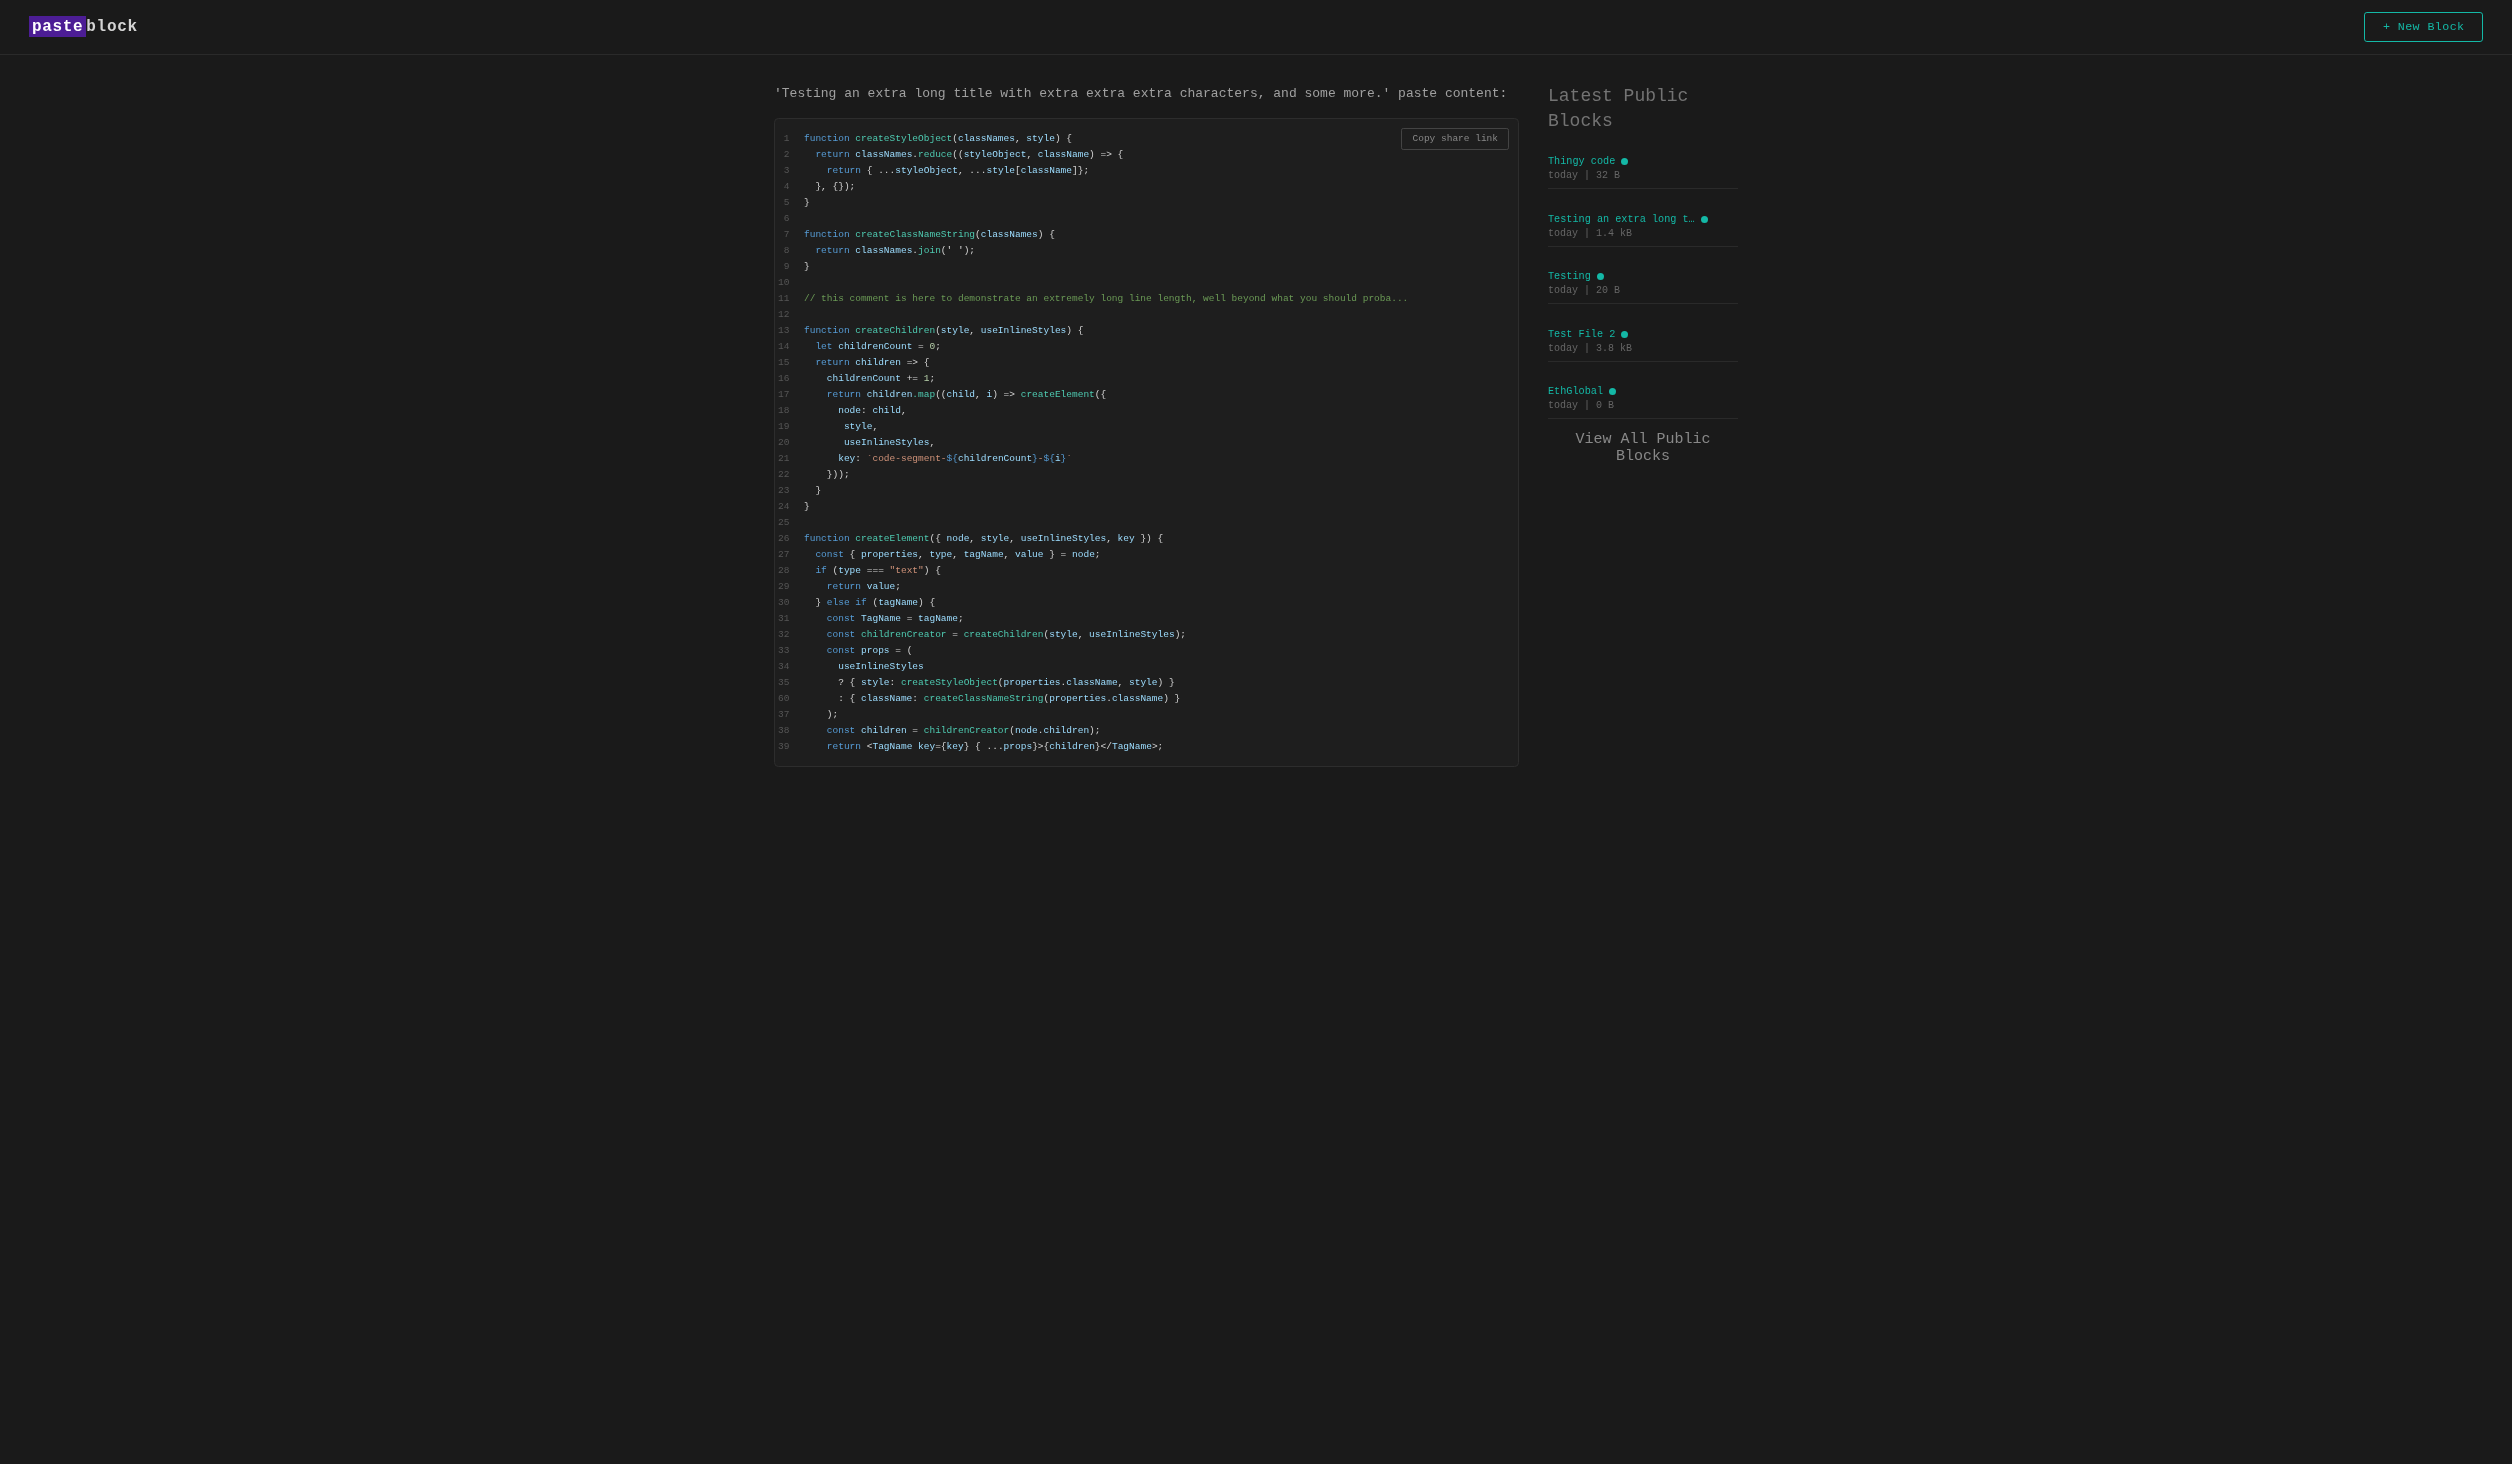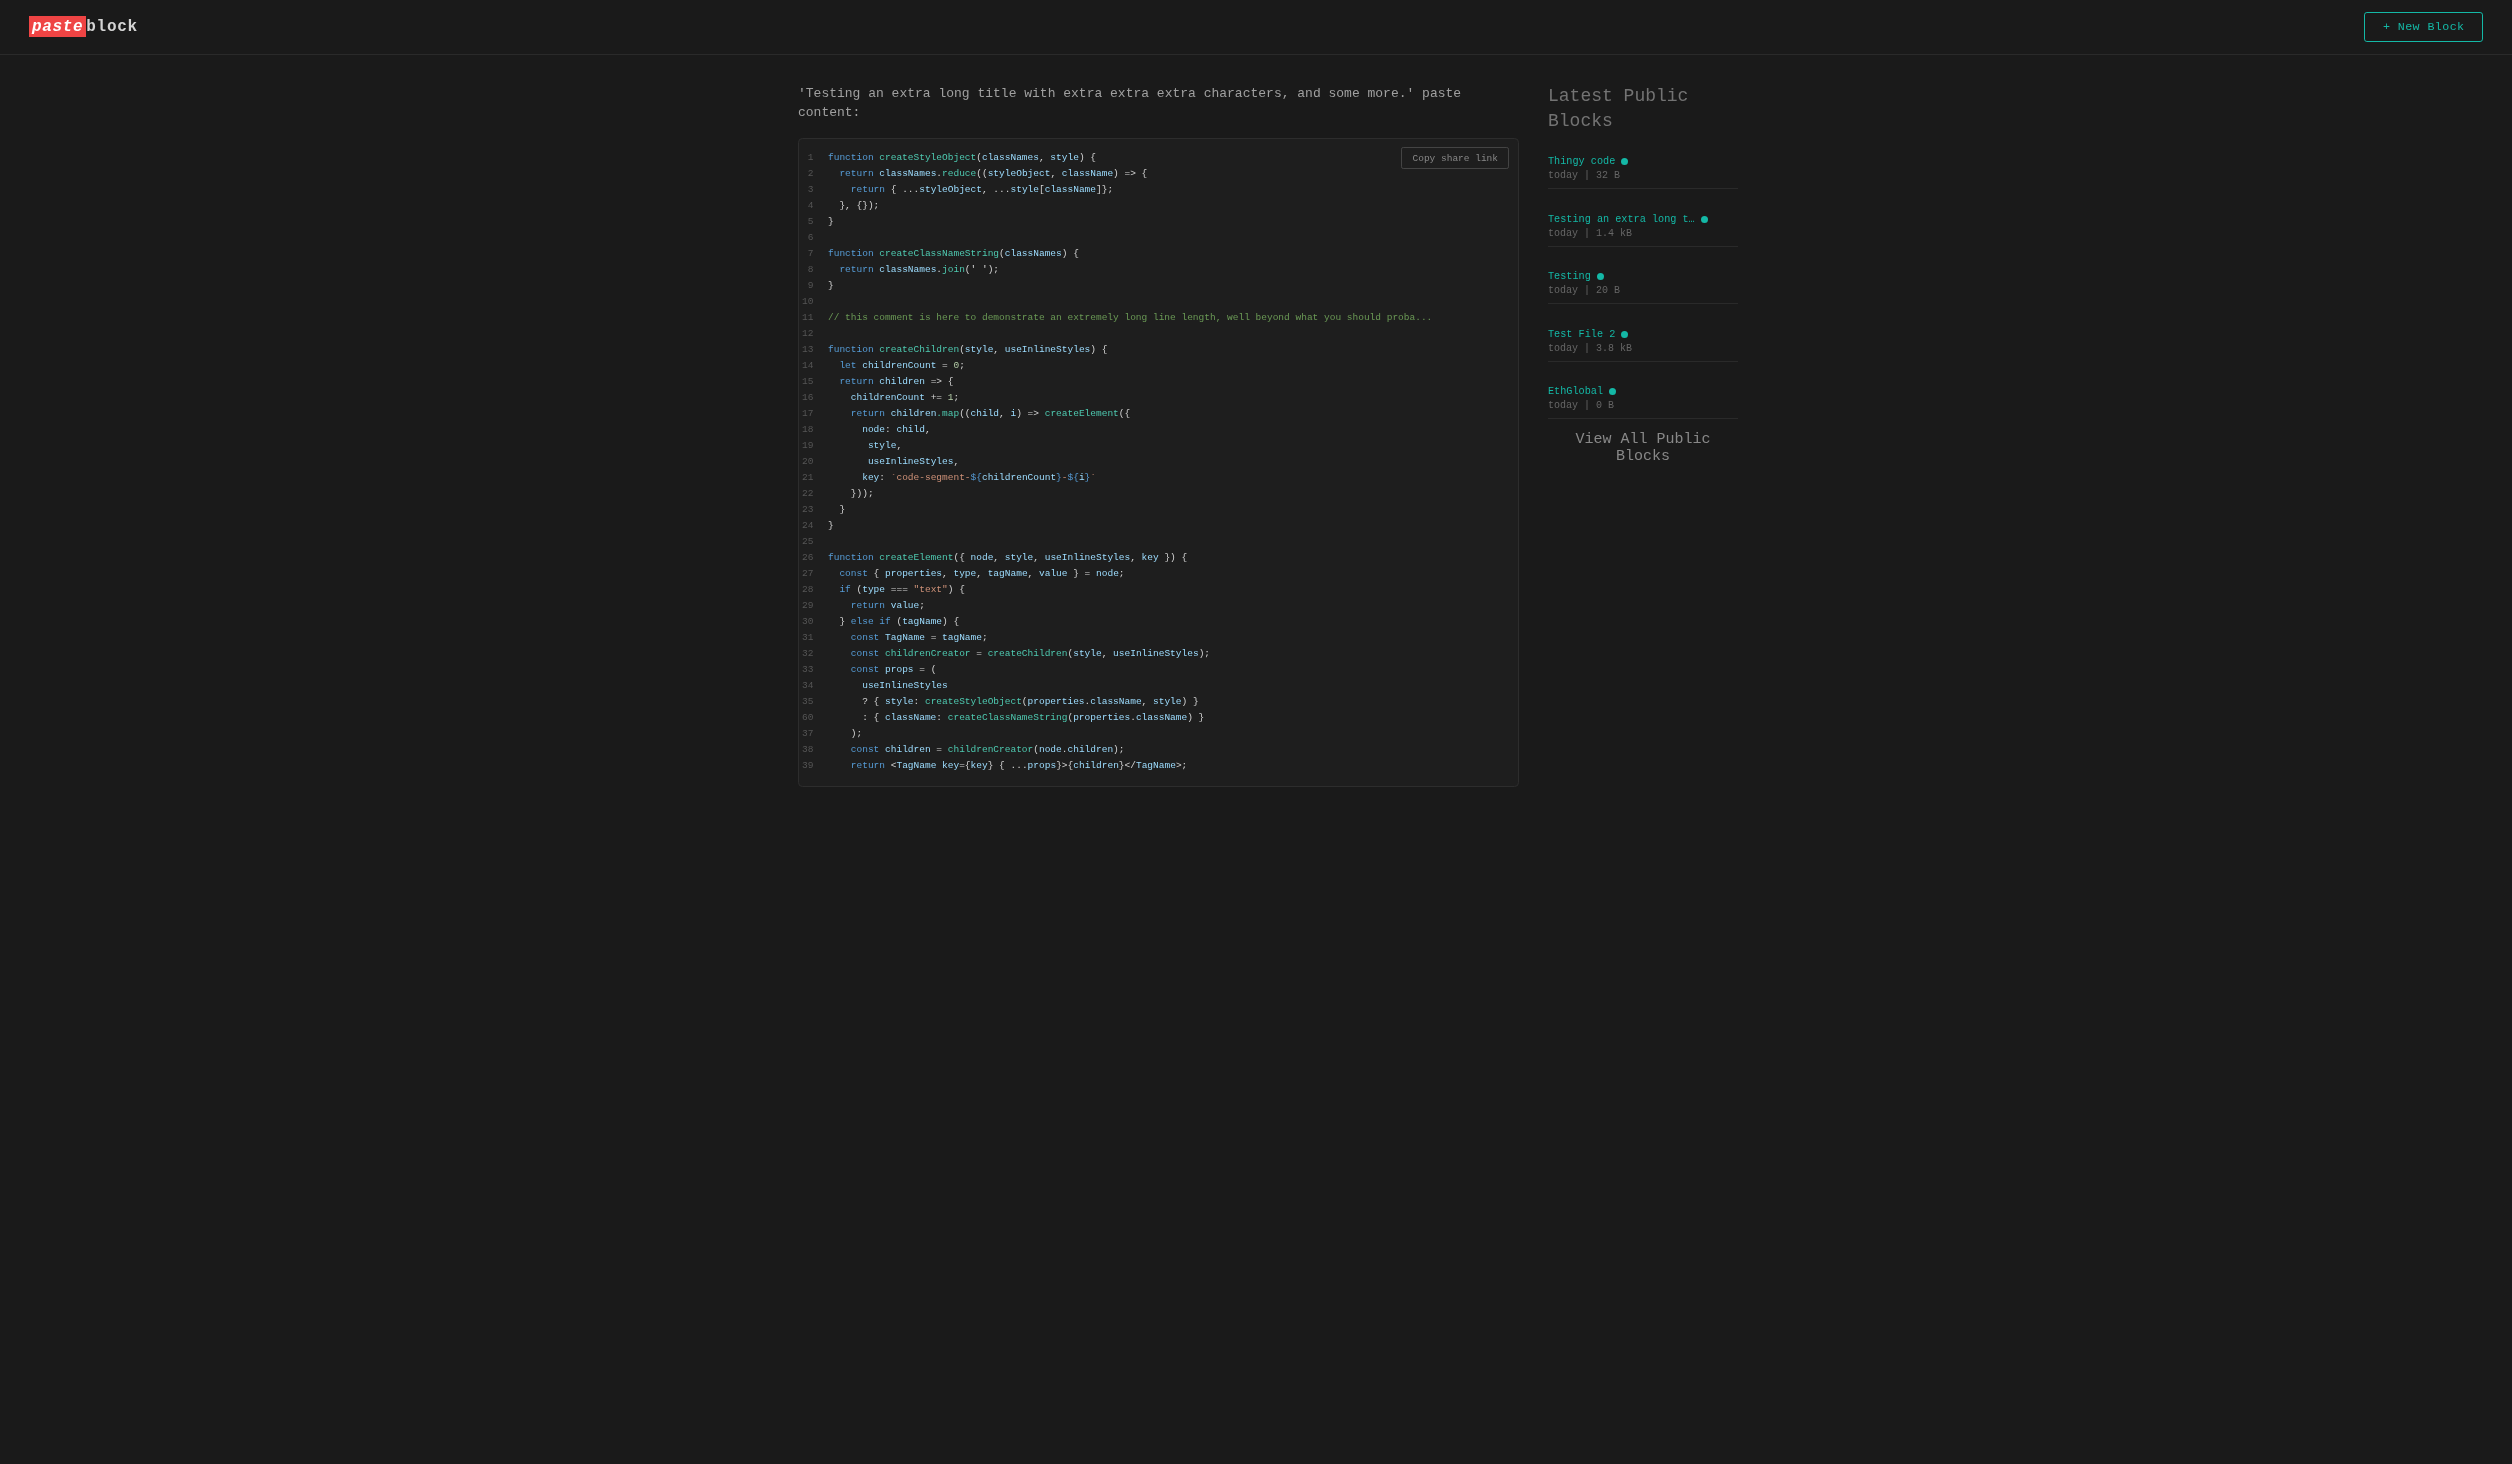--- a/index.html
+++ b/index.html
@@ -18,24 +18,23 @@
       padding: 11.7px 29px;
       background-color: #1a1a1a;
       border-bottom: 0.7px solid #2a2a2a;
     }
     .logo {
       font-size: 16px;
       font-weight: bold;
       letter-spacing: 0.7px;
     }
     .logo-paste {
-      background-color: #ef4444;
+      background-color: #4c1d95;
       color: #fff;
       padding: 1.5px 2.9px;
-      font-style: italic;
     }
     .logo-block {
       color: #d4d4d4;
     }
     .new-block-btn {
       background: transparent;
       border: 1.5px solid #14b8a6;
       color: #14b8a6;
       padding: 7.3px 17.5px;
       font-size: 11.7px;
@@ -51,21 +50,20 @@
       padding: 29px 29px 29px 29px;
       gap: 29px;
       max-width: 1022px;
       margin: 0 auto;
     }
 
     
     .content-area {
       flex: 1;
       min-width: 0;
-      margin-left: 24px;
     }
 
     .paste-title {
       font-size: 13px;
       color: #a0a0a0;
       margin-bottom: 14.6px;
       line-height: 1.5;
       font-family: 'Courier New', Courier, monospace;
     }
 

